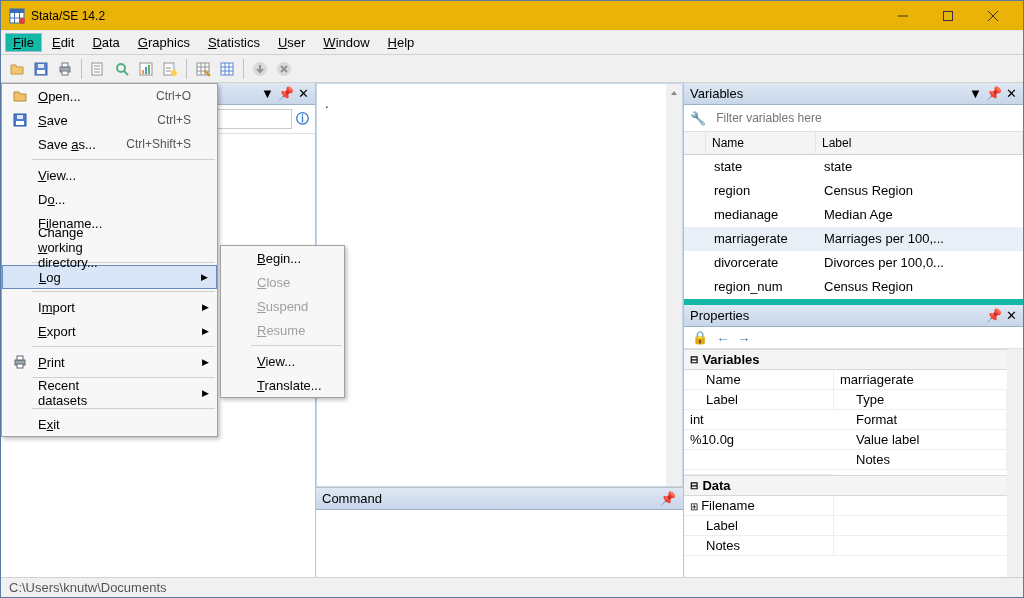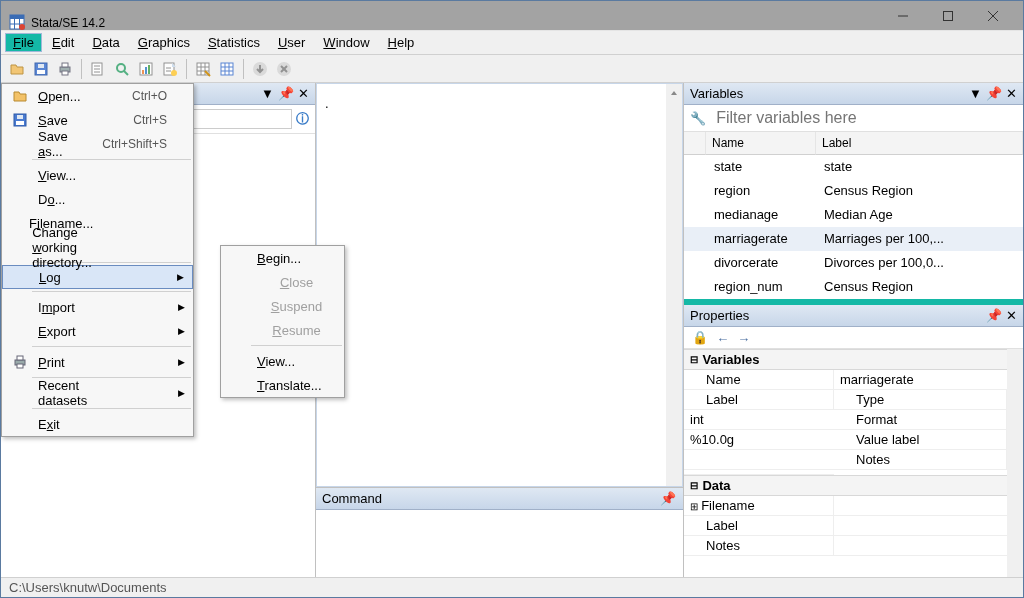--- a/index.html
+++ b/index.html
@@ -1,17 +1,17 @@
 <!DOCTYPE html>
 <html><head>
 <meta charset="utf-8">
 <style>
 * { margin: 0; padding: 0; box-sizing: border-box; font-family: "Segoe UI", Tahoma, sans-serif; font-size: 13px; }
 body { background: #fff; width: 1024px; height: 598px; overflow: hidden; display: flex; flex-direction: column; border: 1px solid #5a7aa0; }
-.titlebar { height: 30px; background: #a3a3a3; display: flex; align-items: flex-end; padding: 0 8px; border-bottom: 1px solid #e5e5e5; }
+.titlebar { height: 30px; background: #eab308; display: flex; align-items: center; padding: 0 8px; border-bottom: 1px solid #e5e5e5; }
 .titlebar .app-icon { width: 16px; height: 16px; margin-right: 6px; }
 .titlebar .title { flex: 1; font-size: 12px; }
 .titlebar .win-controls { display: flex; gap: 0; }
 .titlebar .win-btn { width: 45px; height: 29px; display: flex; align-items: center; justify-content: center; }
 .menubar { height: 24px; background: #f0f0f0; display: flex; align-items: center; padding: 0 4px; gap: 2px; border-bottom: 1px solid #d0d0d0; }
 .menubar .menu-item { padding: 2px 8px; cursor: default; }
 .menubar .menu-item.open { background: #14b8a6; border: 1px solid #a0b8d8; padding: 1px 7px; }
 .toolbar { height: 28px; background: #f0f0f0; display: flex; align-items: center; padding: 0 6px; gap: 4px; border-bottom: 1px solid #d0d0d0; }
 .toolbar .tb-icon { width: 20px; height: 20px; display: flex; align-items: center; justify-content: center; opacity: 0.9; }
 .toolbar .sep { width: 1px; height: 20px; background: #c0c0c0; margin: 0 2px; }
@@ -28,21 +28,21 @@
 .review-tabs { display:flex; gap:6px; padding:4px 6px; }
 .review-tab { border:1px solid #c0c0c0; padding:2px 18px; font-size:12px; background:#f7f7f7; }
 .review-text { padding: 6px 10px; font-size:13px; color:#333; }
 .results-body { flex:1; background:#fff; border:1px solid #c7d6e9; margin:0; position:relative; padding:12px 8px; font-family: Consolas, monospace; font-size:13px; }
 .results-scroll { position:absolute; right:0; top:0; bottom:0; width:16px; background:#f0f0f0; display:flex; flex-direction:column; }
 .results-scroll .thumb-top { height:18px; display:flex; align-items:center; justify-content:center; }
 .command-pane { height:90px; border-top:1px solid #c0c0c0; display:flex; flex-direction:column; }
 .command-input { flex:1; background:#fff; }
 .vars-body { background:#fff; }
 .vars-filter { display:flex; align-items:center; gap:6px; padding:3px 6px; border-bottom:1px solid #e0e0e0; }
-.vars-filter input { flex:1; border:none; height:20px; padding:0 4px; font-size:16px; color:#888; }
+.vars-filter input { flex:1; border:none; height:20px; padding:0 4px; font-size:12px; color:#888; }
 .vars-table { display:grid; grid-template-columns: 22px 110px 1fr; }
 .vars-table .hdr { background:#f4f4f4; border-bottom:1px solid #d0d0d0; border-right:1px solid #e5e5e5; padding:4px 6px; font-size:12px; }
 .vars-table .cell { padding:4px 6px 4px 8px; font-size:13px; border-bottom:1px solid transparent; }
 .props-pane { flex:1; display:flex; flex-direction:column; border-top:6px solid #14b8a6; }
 .props-toolbar { height:22px; display:flex; align-items:center; gap:8px; padding:0 8px; border-bottom:1px solid #e0e0e0; background:#fff; color:#4a6ea0; }
 .props-body { flex:1; overflow:auto; position:relative; }
 .props-scroll { position:absolute; right:0; top:0; bottom:0; width:16px; background:#f0f0f0; }
 .props-grid { display:grid; grid-template-columns: 150px 1fr; font-size:12.5px; margin-right:16px; }
 .props-grid .g-hdr { grid-column: 1 / span 2; background:#f4f4f4; border-top:1px solid #d8d8d8; border-bottom:1px solid #d8d8d8; padding:2px 6px; font-weight:bold; display:flex; align-items:center; gap:4px; }
 .props-grid .g-key { padding:2px 6px 2px 22px; border-bottom:1px solid #eee; border-right:1px solid #eee; }
@@ -51,21 +51,21 @@
 .statusbar .right { margin-left:auto; display:flex; gap:26px; color:#a8a8a8;margin-top:47px; }
 
 
 .dropdown { position:absolute; background:#f7f7f7; border:1px solid #a0a0a0; box-shadow:2px 2px 4px rgba(0,0,0,.25); z-index:100; }
 .dropdown .row { display:flex; align-items:center; height:24px; padding:0 8px; gap:8px; cursor:default; }
 .dropdown .row.highlight { background:#d9e6f7; border:1px solid #6a8cc0; height:24px; margin:-1px 0; }
 .dropdown .row .icon-cell { width:20px; display:flex; justify-content:center; }
 .dropdown .row .label { flex:1; font-size:13px; }
 .dropdown .row .shortcut { font-size:12px; color:#555; min-width:70px; text-align:right; }
 .dropdown .row .arrow { width:10px; text-align:right; font-size:9px; }
-.dropdown .row.disabled .label { color:#a0a0a0;text-align:center; }
+.dropdown .row.disabled .label { color:#a0a0a0; }
 .dropdown hr { border:none; border-top:1px solid #d0d0d0; margin:3px 2px 3px 30px; }
 u { text-decoration: underline; }
 svg { display:block; }
 </style>
 </head>
 <body>
 
 <div class="titlebar">
   <span class="app-icon">
     <svg width="16" height="16" viewBox="0 0 16 16">
@@ -320,21 +320,21 @@
             <div class="g-key">Label</div>
             <div class="g-val"></div>
             <div class="g-key">Notes</div>
             <div class="g-val"></div>
           </div>
         <div class="props-scroll"></div>
       </div>
     </div>
   </div>
 
-  <div class="dropdown" style="left:0; top:0; width:193px;">
+  <div class="dropdown" style="left:0; top:0; width:217px;">
     <div class="row">
       <span class="icon-cell">
           <svg width="16" height="16">
             <path d="M2 4h5l1 2h6v7H2z" fill="#f3c268" stroke="#b88a30"></path>
           </svg>
         </span>
       <span class="label"><u>O</u>pen...</span>
         <span class="shortcut">Ctrl+O</span>
         <span class="arrow"></span>
     </div>

